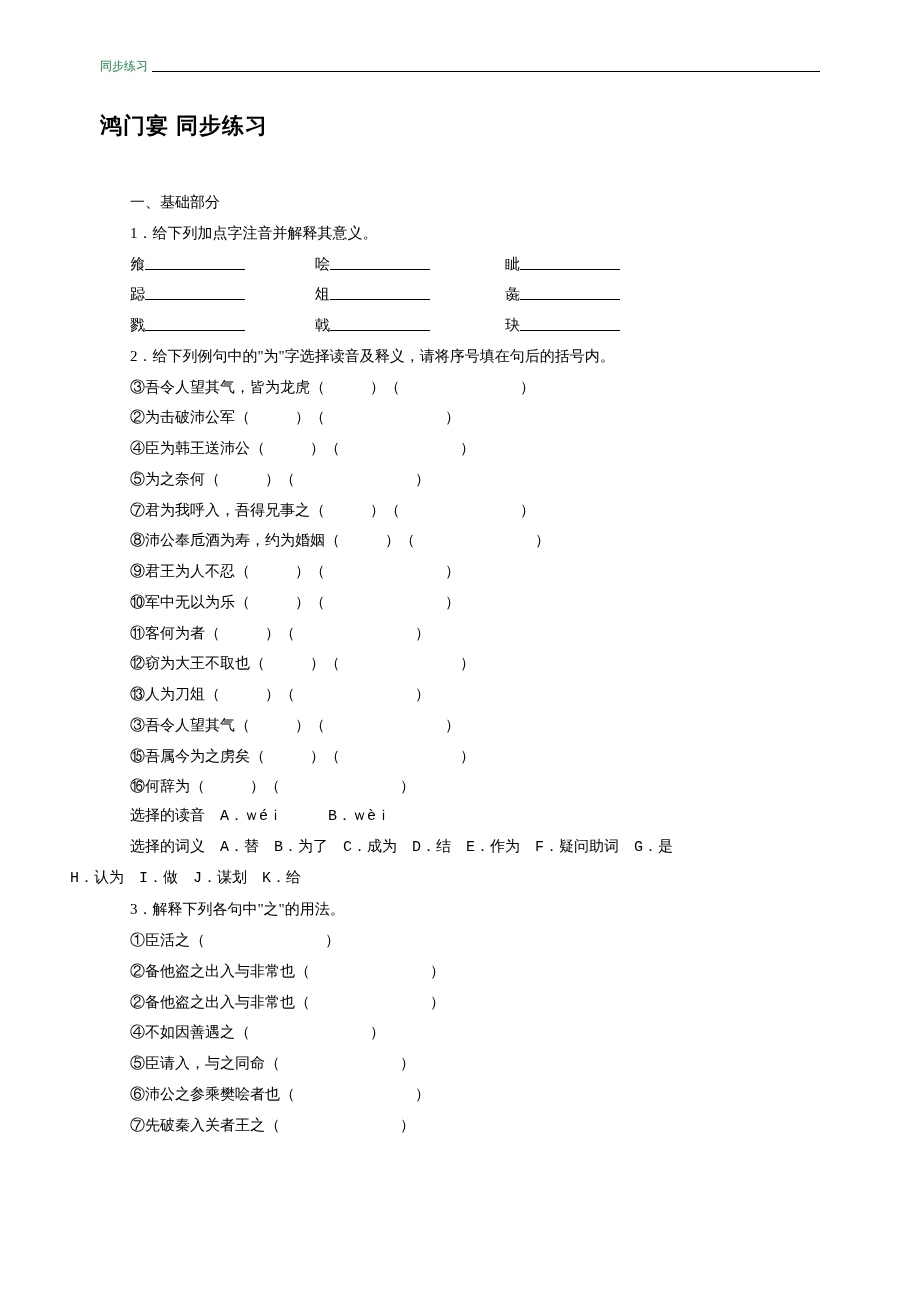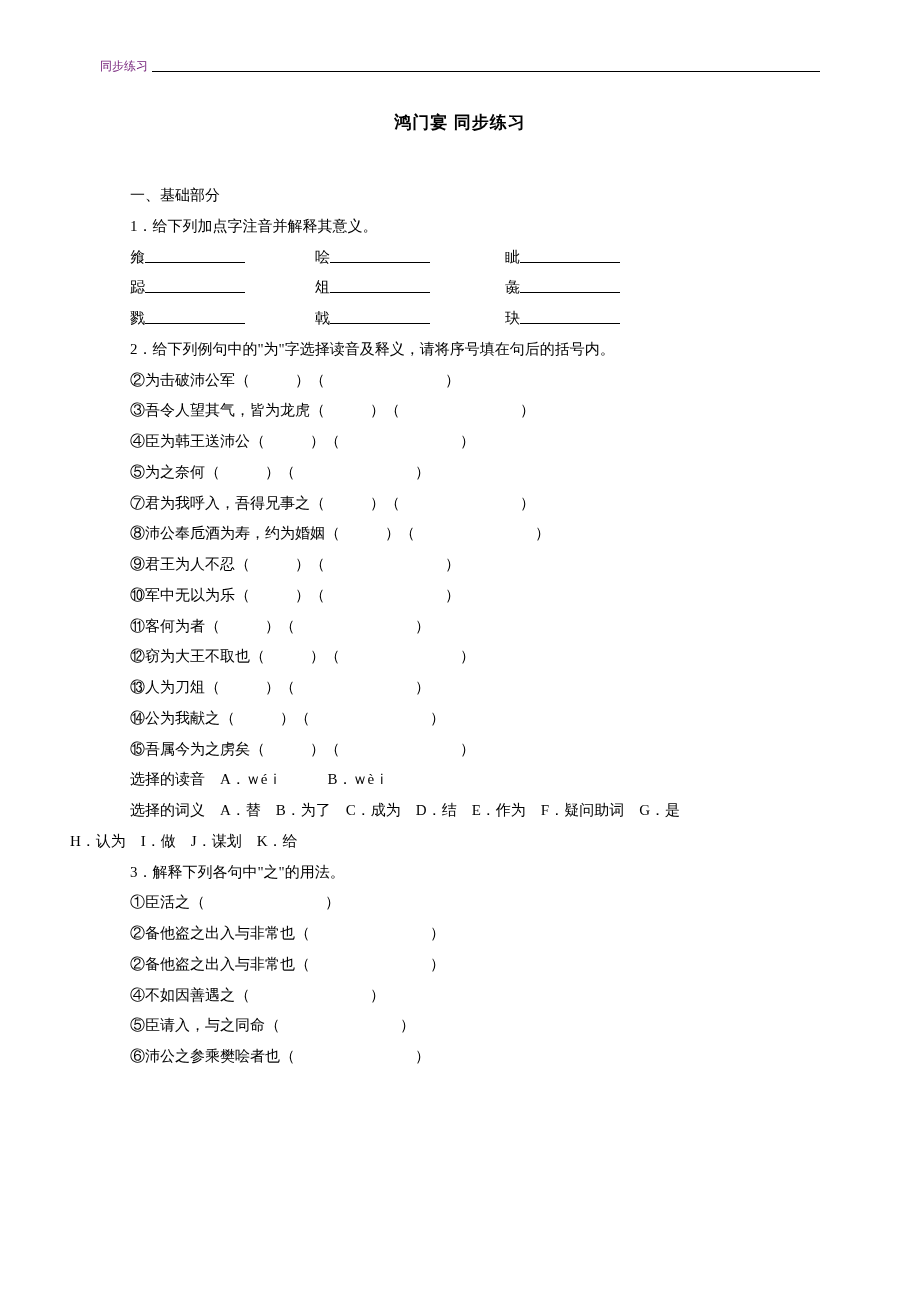--- a/index.html
+++ b/index.html
@@ -15,35 +15,35 @@
   .page {
     padding: 58px 100px 40px 100px;
   }
   .header-row {
     display: flex;
     align-items: baseline;
     margin-bottom: 36px;
   }
   .header-label {
     font-size: 12px;
-    color: #701a75;
+    color: #15803d;
     flex: 0 0 auto;
   }
   .header-rule {
     flex: 1 1 auto;
     border-bottom: 1px solid #000;
     margin-left: 4px;
     position: relative;
     top: 2px;
   }
   .title {
-    text-align: center;
+    text-align: left;
     font-family: "SimHei", "黑体", sans-serif;
     font-weight: bold;
-    font-size: 17px;
+    font-size: 22px;
     margin-bottom: 46px;
     letter-spacing: 1px;
   }
   .line {
     line-height: 2.05;
     font-size: 15px;
   }
   .indent { text-indent: 2em; }
   .blank-row {
     display: flex;
@@ -55,21 +55,21 @@
   .blank-row .cell.c2 { width: 190px; }
   .blank-row .cell.c3 { width: 190px; }
   .u {
     display: inline-block;
     border-bottom: 1px solid #000;
     height: 1em;
     vertical-align: baseline;
     position: relative;
     top: 1px;
   }
-  .nowrap { white-space: nowrap; }
+  .nowrap { white-space: nowrap; font-family: Liberation Mono, monospace; }
   .outdent-line {
     margin-left: -2em;
   }
 </style>
 </head>
 <body>
 
 <div class="page">
 
   <div class="header-row">
@@ -93,39 +93,41 @@
     <span class="cell c2"><span>俎</span><span class="u" style="width:100px"></span></span>
     <span class="cell c3"><span>彘</span><span class="u" style="width:100px"></span></span>
   </div>
   <div class="line indent blank-row">
     <span class="cell c1"><span>戮</span><span class="u" style="width:100px"></span></span>
     <span class="cell c2"><span>戟</span><span class="u" style="width:100px"></span></span>
     <span class="cell c3"><span>玦</span><span class="u" style="width:100px"></span></span>
   </div>
 
   <div class="line indent">2．给下列例句中的"为"字选择读音及释义，请将序号填在句后的括号内。</div>
+  <div class="line indent">③吾令人望其气，皆为龙虎（　　　）（　　　　　　　　）</div>
   <div class="line indent">②为击破沛公军（　　　）（　　　　　　　　）</div>
-  <div class="line indent">③吾令人望其气，皆为龙虎（　　　）（　　　　　　　　）</div>
   <div class="line indent">④臣为韩王送沛公（　　　）（　　　　　　　　）</div>
   <div class="line indent">⑤为之奈何（　　　）（　　　　　　　　）</div>
   <div class="line indent">⑦君为我呼入，吾得兄事之（　　　）（　　　　　　　　）</div>
   <div class="line indent">⑧沛公奉卮酒为寿，约为婚姻（　　　）（　　　　　　　　）</div>
   <div class="line indent">⑨君王为人不忍（　　　）（　　　　　　　　）</div>
   <div class="line indent">⑩军中无以为乐（　　　）（　　　　　　　　）</div>
   <div class="line indent">⑪客何为者（　　　）（　　　　　　　　）</div>
   <div class="line indent">⑫窃为大王不取也（　　　）（　　　　　　　　）</div>
   <div class="line indent">⑬人为刀俎（　　　）（　　　　　　　　）</div>
-  <div class="line indent">⑭公为我献之（　　　）（　　　　　　　　）</div>
+  <div class="line indent">③吾令人望其气（　　　）（　　　　　　　　）</div>
   <div class="line indent">⑮吾属今为之虏矣（　　　）（　　　　　　　　）</div>
+  <div class="line indent">⑯何辞为（　　　）（　　　　　　　　）</div>
 
   <div class="line indent nowrap">选择的读音　A．ｗéｉ　　　B．ｗèｉ</div>
   <div class="line indent nowrap">选择的词义　A．替　B．为了　C．成为　D．结　E．作为　F．疑问助词　G．是　</div>
   <div class="line outdent-line nowrap">H．认为　I．做　J．谋划　K．给</div>
 
   <div class="line indent">3．解释下列各句中"之"的用法。</div>
   <div class="line indent">①臣活之（　　　　　　　　）</div>
   <div class="line indent">②备他盗之出入与非常也（　　　　　　　　）</div>
   <div class="line indent">②备他盗之出入与非常也（　　　　　　　　）</div>
   <div class="line indent">④不如因善遇之（　　　　　　　　）</div>
   <div class="line indent">⑤臣请入，与之同命（　　　　　　　　）</div>
   <div class="line indent">⑥沛公之参乘樊哙者也（　　　　　　　　）</div>
+  <div class="line indent">⑦先破秦入关者王之（　　　　　　　　）</div>
 
 </div>
 
 </body></html>

